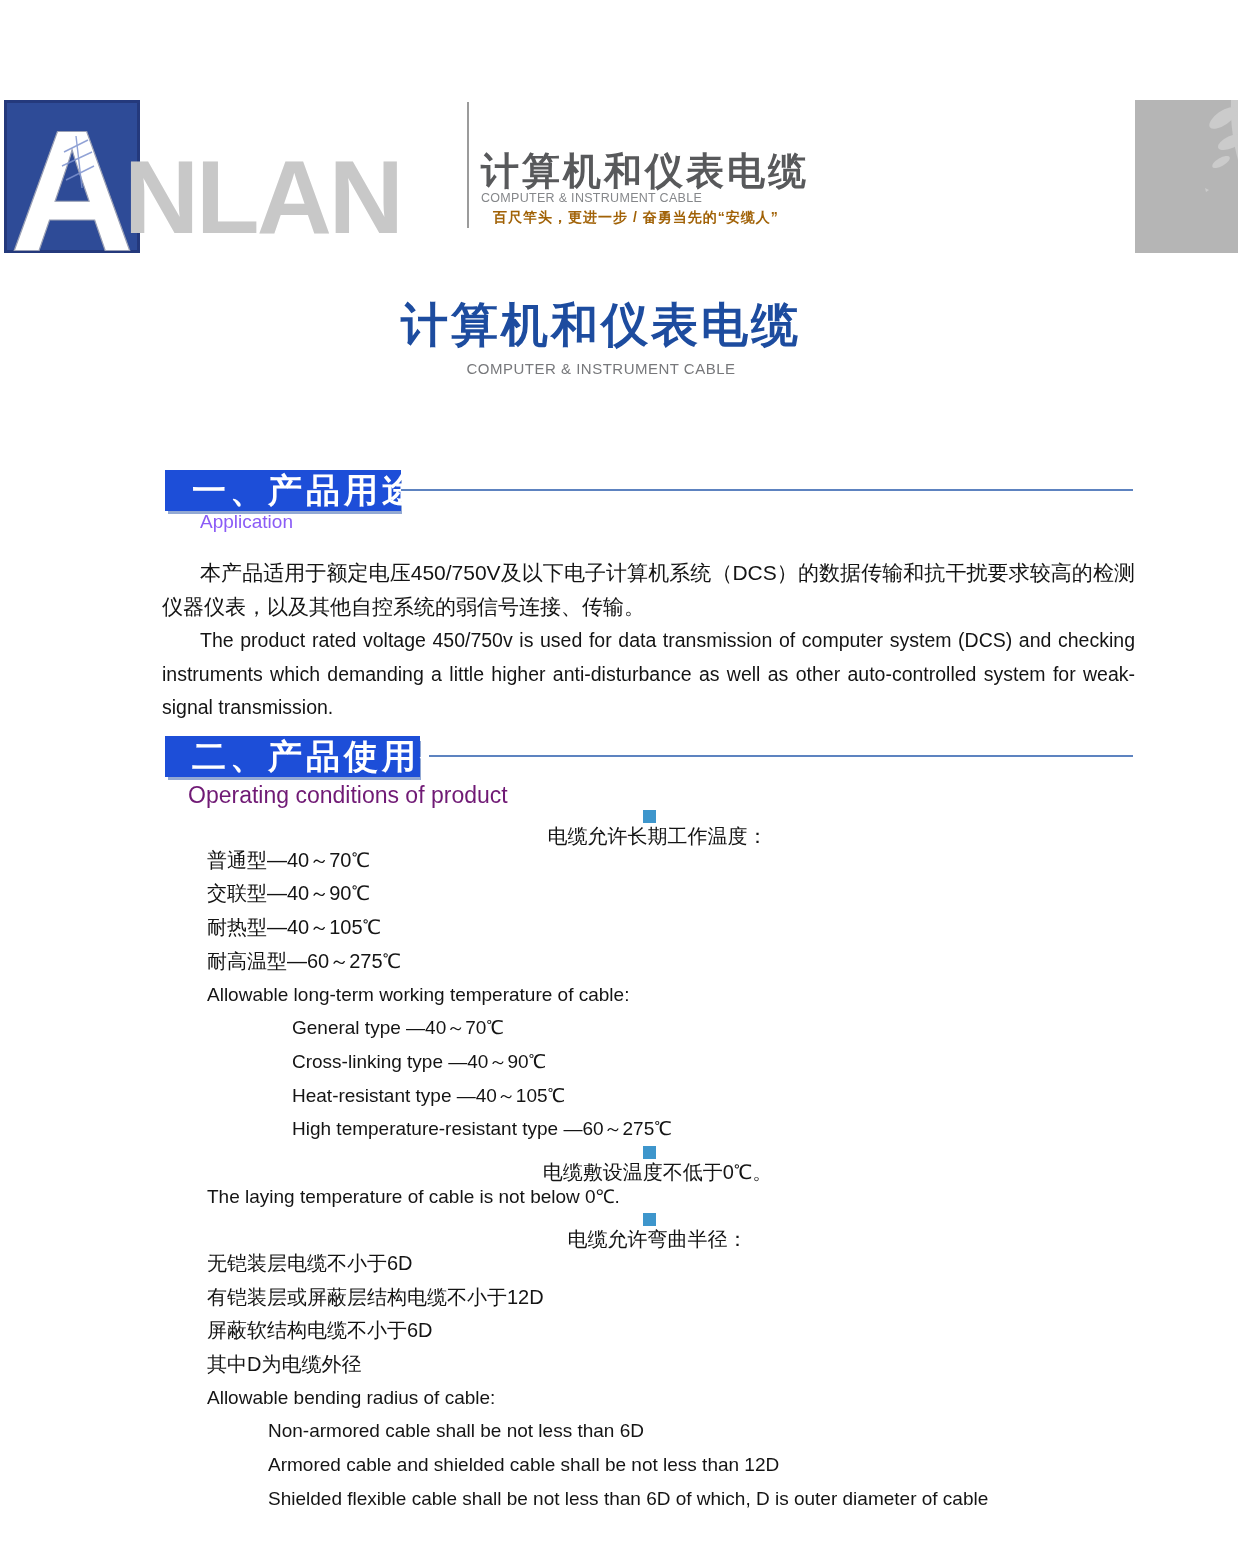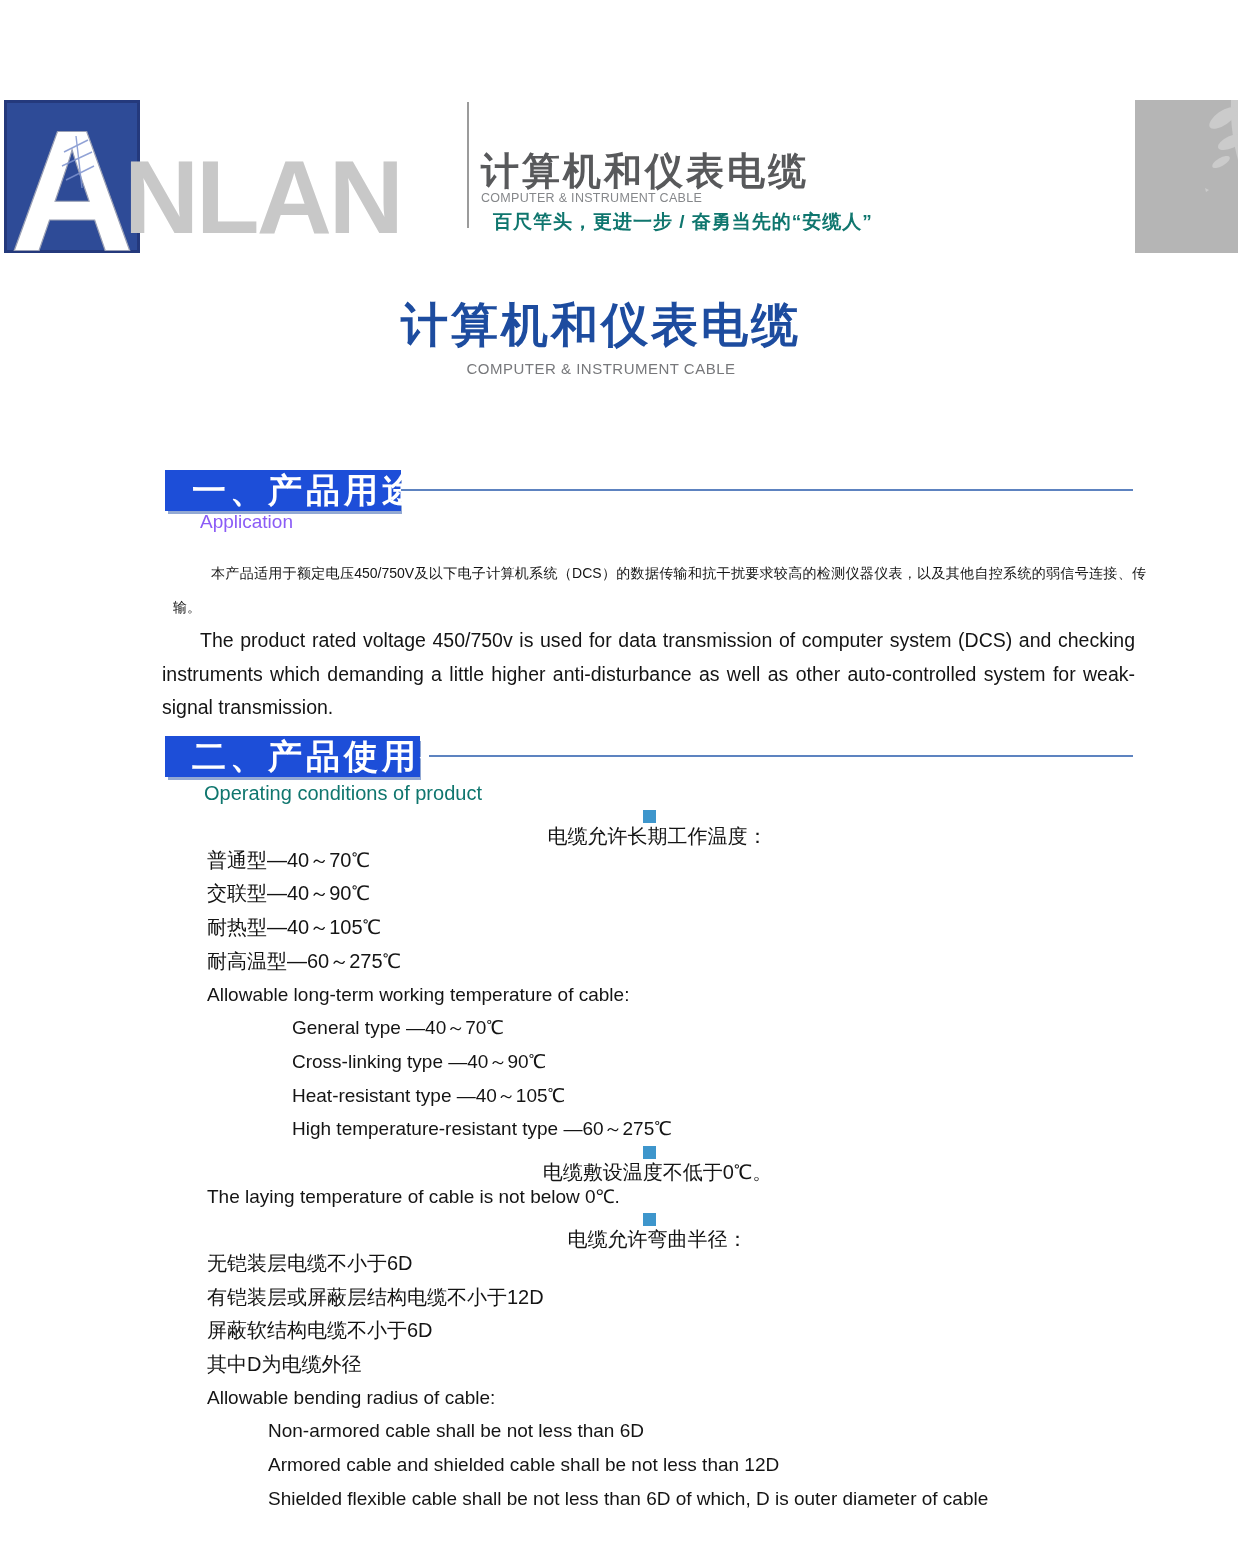--- a/index.html
+++ b/index.html
@@ -9,43 +9,43 @@
   }
   
   .logo-square{position:absolute;left:4px;top:100px;width:136px;height:153px;}
   .logo-rest{
     position:absolute;left:124px;top:145px;height:104px;line-height:104px;
     font-size:104px;font-weight:bold;color:#c8c8c8;letter-spacing:-3px;
   }
   .v-divider{position:absolute;left:467px;top:102px;width:2px;height:126px;background:#9b9b9b;}
   .hd-title{position:absolute;left:481px;top:146px;font-size:38px;font-weight:bold;color:#58595b;letter-spacing:3px;white-space:nowrap;}
   .hd-sub{position:absolute;left:481px;top:191px;font-size:12.5px;color:#85878a;letter-spacing:0.3px;white-space:nowrap;}
-  .hd-slogan{position:absolute;left:493px;top:209px;font-size:19px;font-weight:bold;color:#0f766e;letter-spacing:1px;white-space:nowrap;}
+  .hd-slogan{position:absolute;left:493px;top:209px;font-size:14px;font-weight:bold;color:#a16207;letter-spacing:1px;white-space:nowrap;}
   .gray-deco{position:absolute;left:1135px;top:100px;width:103px;height:153px;background:#b5b5b5;overflow:hidden;}
   
   .main-title{position:absolute;left:165px;top:294px;width:872px;text-align:center;
     font-size:47px;font-weight:bold;color:#1d4c9f;letter-spacing:3px;}
   .main-sub{position:absolute;left:165px;top:360px;width:872px;text-align:center;
     font-size:15px;color:#77787b;letter-spacing:0.5px;}
   
   .sec-box{
     position:absolute;height:41px;background:#1d4ed8;color:#ffffff;
     font-size:34px;font-weight:bold;letter-spacing:4px;
     display:flex;align-items:center;padding-left:27px;box-sizing:border-box;
     box-shadow:2px 4px 0 -1px #93a9d3;white-space:nowrap;
   }
   .sec1-box{left:165px;top:470px;width:236px;}
   .sec2-box{left:165px;top:736px;width:255px;}
   .rule{position:absolute;height:2px;background:#5d83c0;}
   .sec1-rule{left:401px;top:489px;width:732px;}
   .sec2-rule{left:429px;top:755px;width:704px;}
   .sec1-en{position:absolute;left:200px;top:511px;font-size:19px;color:#8b5cf6;}
-  .sec2-en{position:absolute;left:204px;top:782px;font-size:20px;color:#0f766e;}
+  .sec2-en{position:absolute;left:188px;top:782px;font-size:23px;color:#701a75;}
   
-  .para-zh{position:absolute;left:173px;top:556px;width:973px;font-size:14px;
+  .para-zh{position:absolute;left:162px;top:556px;width:973px;font-size:21px;
     line-height:34px;text-indent:38px;text-align:justify;color:#141414;}
   .para-en{position:absolute;left:162px;top:624px;width:973px;font-size:19.5px;
     line-height:33.5px;text-indent:38px;text-align:justify;color:#141414;}
   
   .cond-list{position:absolute;left:165px;top:810px;width:972px;}
   .cond-line{height:33.6px;display:flex;align-items:center;font-size:20px;color:#141414;white-space:nowrap;}
   .cond-line.en,.cond-line.en2,.cond-line.en3{font-size:19px;}
   .cond-line.bullet{padding-left:13px;flex-direction:column;}
   .cond-line.zh,.cond-line.en{padding-left:42px;}
   .cond-line.en2{padding-left:127px;}

